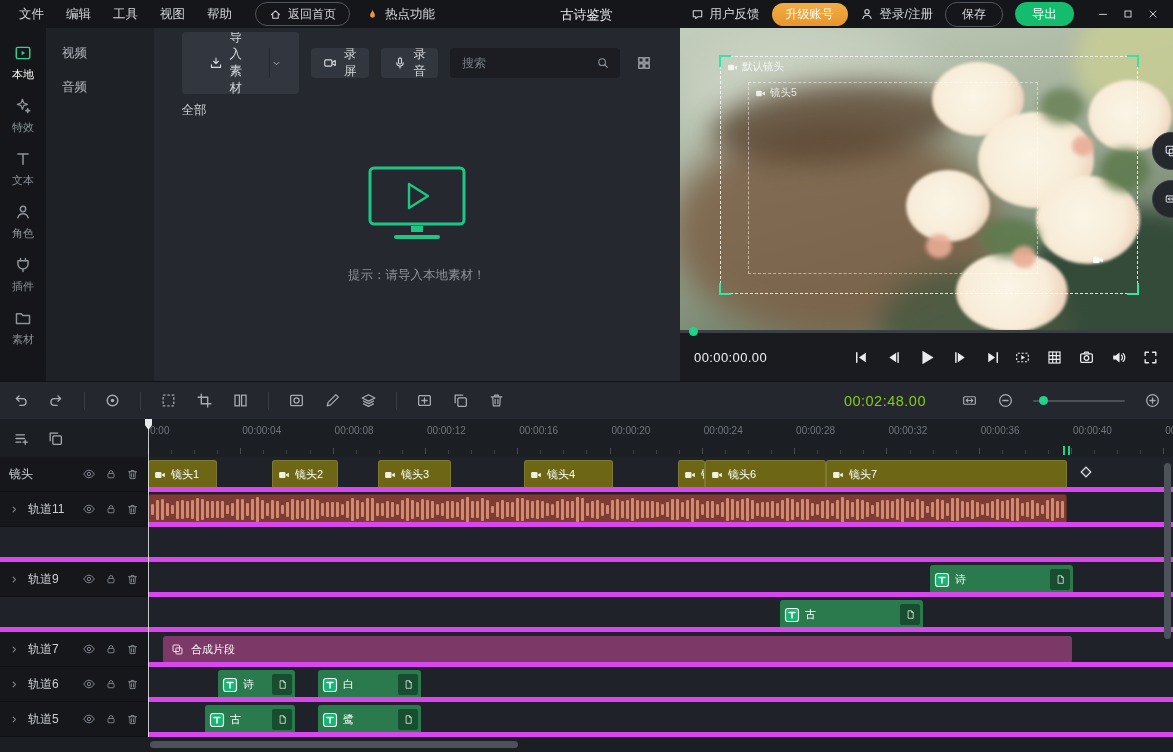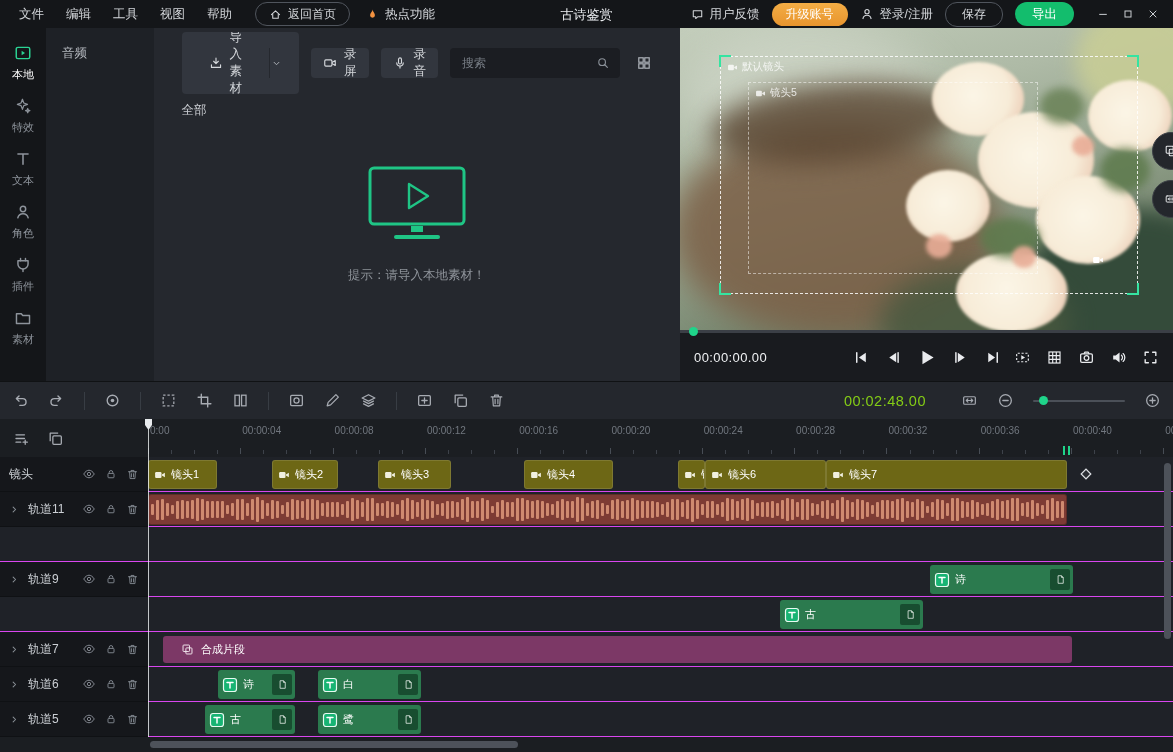--- a/index.html
+++ b/index.html
@@ -104,31 +104,31 @@
   .ruler{flex:1;position:relative;overflow:hidden}
   .tick-label{position:absolute;top:6px;font-size:10px;color:#71777f;white-space:nowrap}
   .tick{position:absolute;bottom:3px;width:1px;height:4px;background:#3d424a}
   .tick.major{height:6px;background:#474d55}
   .end-mark{position:absolute;bottom:2px;width:2px;height:9px;background:#1fd48a}
   .trow{display:flex;height:35px}
   .thead{width:148px;flex:none;background:#15171b;border-bottom:1px solid #0f1114;display:flex;align-items:center;gap:8px;padding:0 9px;box-sizing:border-box}
   .chev{color:#8a9097}
   .tname{flex:1;font-size:12px;color:#ccd0d5;white-space:nowrap;overflow:hidden}
   .thead-icons{display:flex;align-items:center;gap:9px;color:#878d95}
-  .lane{position:relative;flex:1;background:#1f2228;border-bottom:1px solid #d946ef;overflow:hidden}
+  .lane{position:relative;flex:1;background:#1f2228;border-bottom:5px solid #d946ef;overflow:hidden}
   .clip{position:absolute;top:3px;height:29px;border-radius:3px;display:flex;align-items:center;overflow:hidden;white-space:nowrap;box-sizing:border-box}
   .clip .clip-label{font-size:11px;color:#fff;margin-left:5px}
   .clip.video{background:#6d6715;border:1px solid rgba(255,255,255,.12);padding-left:5px}
   .clip.video .camic{color:#f1f0df}
   .clip.audio{background:#7d3b34;top:2px;height:31px;border:1px solid rgba(0,0,0,.25)}
   .wave{position:absolute;left:2px;right:2px;top:0;bottom:0;display:flex;align-items:center;gap:2px;overflow:hidden}
   .wave i{flex:none;width:3px;border-radius:1px;background:#cf8a70}
   .clip.text{background:#2b7a4e;padding-left:4px}
   .fxbox{position:absolute;right:3px;top:4px;bottom:4px;width:20px;background:rgba(9,40,24,.55);border-radius:2px;display:flex;align-items:center;justify-content:center;color:#dfe9e2}
-  .clip.compound{background:#7c3866;top:4px;height:27px;padding-left:18px;gap:2px;color:#f2e6ee}
+  .clip.compound{background:#7c3866;top:4px;height:27px;padding-left:8px;gap:2px;color:#f2e6ee}
   .diamond-pos{position:absolute;top:50%;transform:translateY(-50%);z-index:4}
   .playhead{position:absolute;left:148px;top:0;width:1px;height:318px;background:rgba(238,241,243,.8);z-index:6}
   .playhead::before{content:"";position:absolute;left:-3px;top:0;width:7px;height:11px;background:#e8ebee;
      clip-path:polygon(0 0,100% 0,100% 55%,50% 100%,0 55%)}
   .vscroll{position:absolute;right:2px;top:44px;width:7px;height:176px;border-radius:4px;background:#4d525a;z-index:8}
   .hscroll{position:absolute;left:150px;bottom:3px;width:368px;height:7px;border-radius:4px;background:#4d525a;z-index:8}
 </style>
 </head>
 <body>
 
@@ -257,20 +257,21 @@
         <span class="ic s18">
             <svg viewBox="0 0 16 16" stroke="currentColor" fill="none" stroke-width="1.3" stroke-linejoin="round">
               <path d="M2.2 4.2h4.3l1.3 1.6h6v7H2.2Z"></path>
             </svg>
           </span>
         <span>素材</span>
       </div>
     </div>
 
     <div class="cats">
+      <div class="cat">视频</div>
       <div class="cat">音频</div>
     </div>
 
     <div class="media">
       <div class="media-toolbar">
         <span class="btn import-btn">
           <span class="import-main">
             <span class="ic s14">
                 <svg viewBox="0 0 16 16" stroke="currentColor" fill="none" stroke-width="1.3" stroke-linecap="round" stroke-linejoin="round">
                   <path d="M8 2.5v6M5.3 6 8 8.7 10.7 6"></path>

